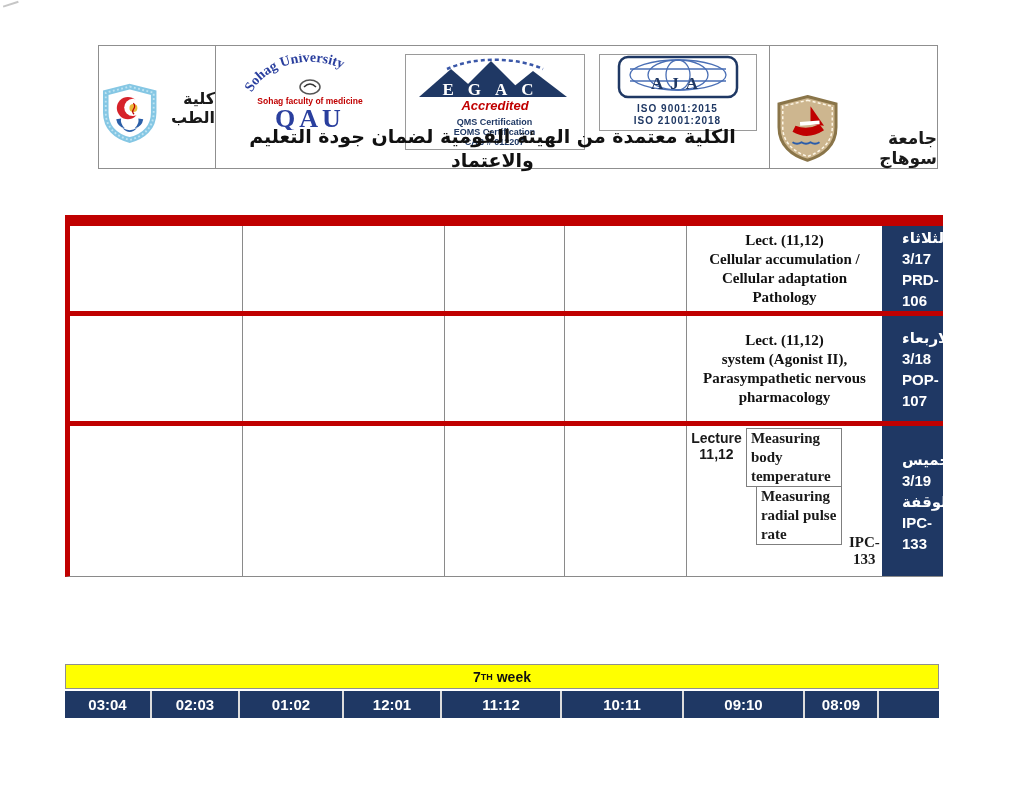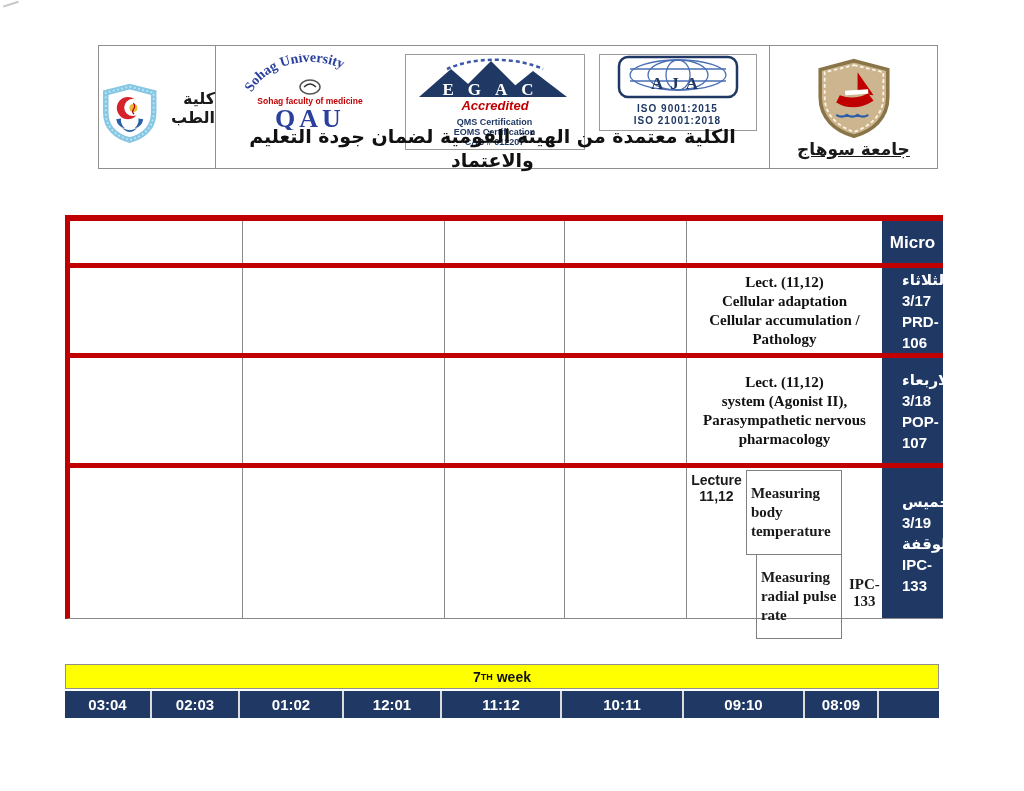--- a/index.html
+++ b/index.html
@@ -4,21 +4,21 @@
 <style>
   html,body{margin:0;padding:0;background:#ffffff;}
   .page{position:relative;width:1024px;height:791px;background:#fff;overflow:hidden;
         font-family:"Liberation Sans","DejaVu Sans",sans-serif;color:#1a1a1a;}
   .abs{position:absolute;}
   
   .hdr{left:98px;top:45px;width:838px;height:122px;border:1px solid #8f8f8f;display:flex;background:#fff;}
   .hdr-cell{box-sizing:border-box;}
   .hdr-left{width:117px;border-right:1px solid #8f8f8f;display:flex;flex-direction:row;align-items:center;}
   .hdr-center{flex:1;position:relative;}
-  .hdr-right{width:168px;border-left:1px solid #8f8f8f;display:flex;flex-direction:column;align-items:center;text-decoration:underline;}
+  .hdr-right{width:168px;border-left:1px solid #8f8f8f;display:flex;flex-direction:row;align-items:flex-end;}
   .logo-caption{font-weight:bold;font-size:16px;font-family:"DejaVu Sans",sans-serif;direction:rtl;margin-top:1px;}
   .logos-row{display:flex;justify-content:center;align-items:flex-start;gap:14px;padding-top:8px;height:84px;}
   .cert-box{background:#fff;border:1px solid #9a9a9a;text-align:center;}
   .egac-box{width:178px;padding-bottom:2px;}
   .aja-box{width:156px;padding-bottom:3px;}
   .cert-line{font-size:9px;font-weight:bold;color:#1f3864;line-height:10px;font-family:"Liberation Sans",sans-serif;}
   .iso-line{font-size:10px;font-weight:bold;color:#1f3864;line-height:12px;letter-spacing:1px;}
   .arabic-acc{position:relative;z-index:3;margin-top:-14px;text-align:center;direction:rtl;
        font-family:"DejaVu Sans",sans-serif;font-weight:bold;font-size:19px;line-height:24px;color:#111;}
   
@@ -33,21 +33,21 @@
         display:flex;flex-direction:column;justify-content:center;
         font-weight:bold;font-size:15px;line-height:21px;
         font-family:"Liberation Sans","DejaVu Sans",sans-serif;padding-left:20px;box-sizing:border-box;}
   .row-h{height:42px;} .row-tue{height:85px;} .row-wed{height:105px;} .row-thu{height:150px;}
   .micro-cell{justify-content:center;padding-left:0;align-items:center;font-size:17px;}
   .lect-cell{display:flex;flex-direction:column;justify-content:center;text-align:center;
              font-family:"Liberation Serif",serif;font-weight:bold;font-size:15px;line-height:19px;color:#111;}
   .thu-cell{display:flex;font-family:"Liberation Serif",serif;}
   .thu-title{font-family:"Liberation Sans",sans-serif;font-weight:bold;font-size:14px;text-align:center;margin-top:4px;}
   .mbox-wrap{width:144px;margin:2px 5px 0 auto;}
-  .mbox{box-sizing:border-box;border:1px solid #7f7f7f;padding:13px 4px;font-weight:bold;font-size:15px;line-height:19px;text-align:left;}
+  .mbox{box-sizing:border-box;border:1px solid #7f7f7f;padding:0 4px;font-weight:bold;font-size:15px;line-height:19px;text-align:left;}
   .mbox + .mbox{margin-top:-1px;margin-left:10px;}
   .thu-room{margin-top:auto;margin-bottom:8px;text-align:center;font-weight:bold;font-size:15px;}
   
   .weekbar{left:65px;top:664px;width:874px;height:25px;background:#ffff00;border:1px solid #8f8f8f;
            box-sizing:border-box;display:flex;align-items:center;justify-content:center;
            font-weight:bold;font-size:14px;color:#111;}
   .weekbar sup{font-size:9px;}
   .timebar{left:65px;top:691px;width:874px;height:27px;background:#1f3864;display:flex;box-sizing:border-box;}
   .tcell{box-sizing:border-box;color:#fff;font-weight:bold;font-size:15px;text-align:center;line-height:27px;}
   .tcell + .tcell{border-left:2px solid #dcdcdc;}
@@ -135,38 +135,30 @@
         <path d="M54 16 L54 40 L72 42 Z" fill="#c00000"></path>
         <rect x="40" y="36" width="26" height="5" fill="#ffffff" transform="rotate(-4 53 38)"></rect>
         <path d="M30 64 q6 4 12 0 q6 4 12 0 q6 4 12 0" fill="none" stroke="#2a5caa" stroke-width="2.5"></path>
       </svg>
       <div class="logo-caption" style="font-size:17px">جامعة سوهاج</div>
     </div>
   </div>
 
   <div class="abs mtable">
 
-    <div class="trow row-h">
-      <div class="tc cA"></div>
-      <div class="tc cB"></div>
-      <div class="tc cC"></div>
-      <div class="tc cD"></div>
-      <div class="tc cE"></div>
-      <div class="tc cDay micro-cell">Micro</div>
-    </div>
 
     <div class="trow row-tue rsep">
       <div class="tc cA"></div>
       <div class="tc cB"></div>
       <div class="tc cC"></div>
       <div class="tc cD"></div>
       <div class="tc cE lect-cell">
         <div>Lect. (11,12)</div>
+        <div>Cellular accumulation /</div>
         <div>Cellular adaptation</div>
-        <div>Cellular accumulation /</div>
         <div>Pathology</div>
       </div>
       <div class="tc cDay">
         <div>الثلاثاء</div>
         <div>3/17</div>
         <div>PRD-</div>
         <div>106</div>
       </div>
     </div>
 

